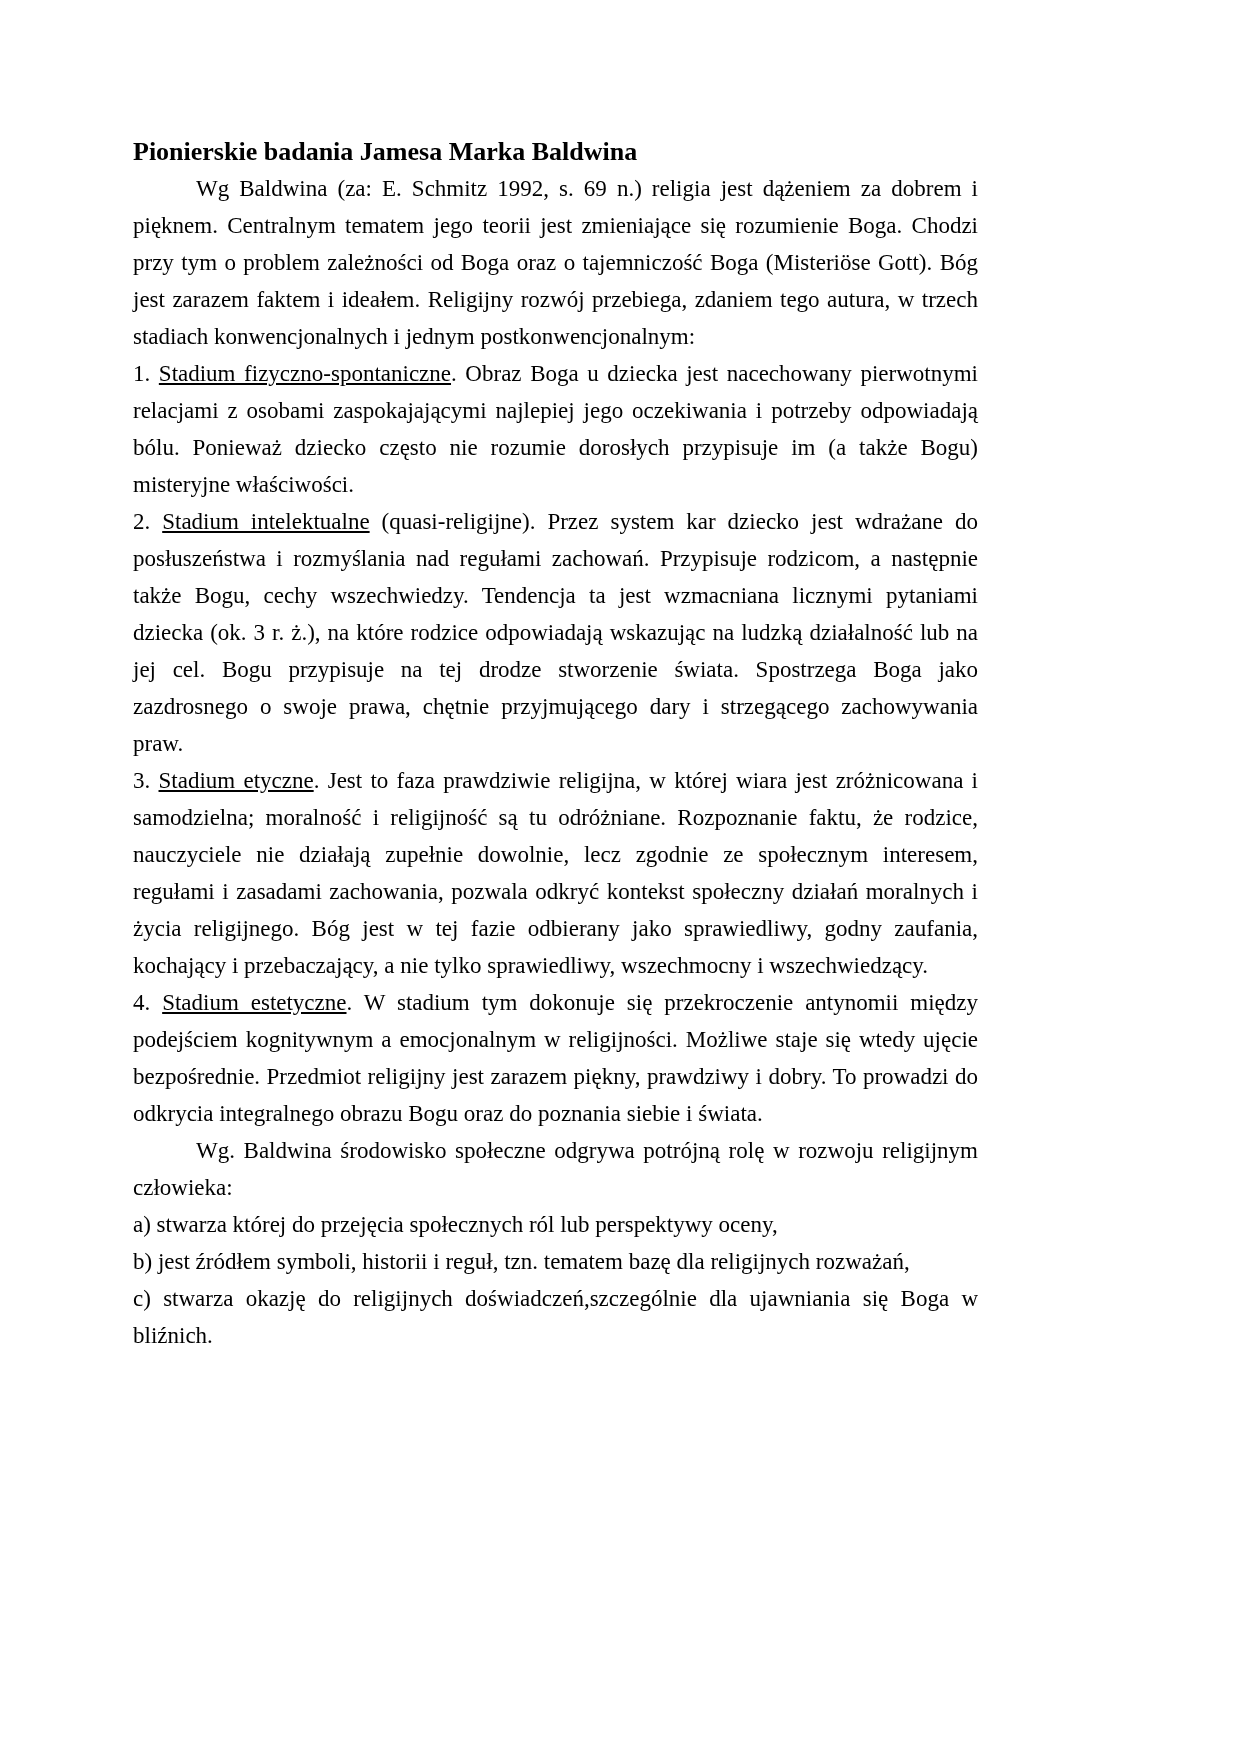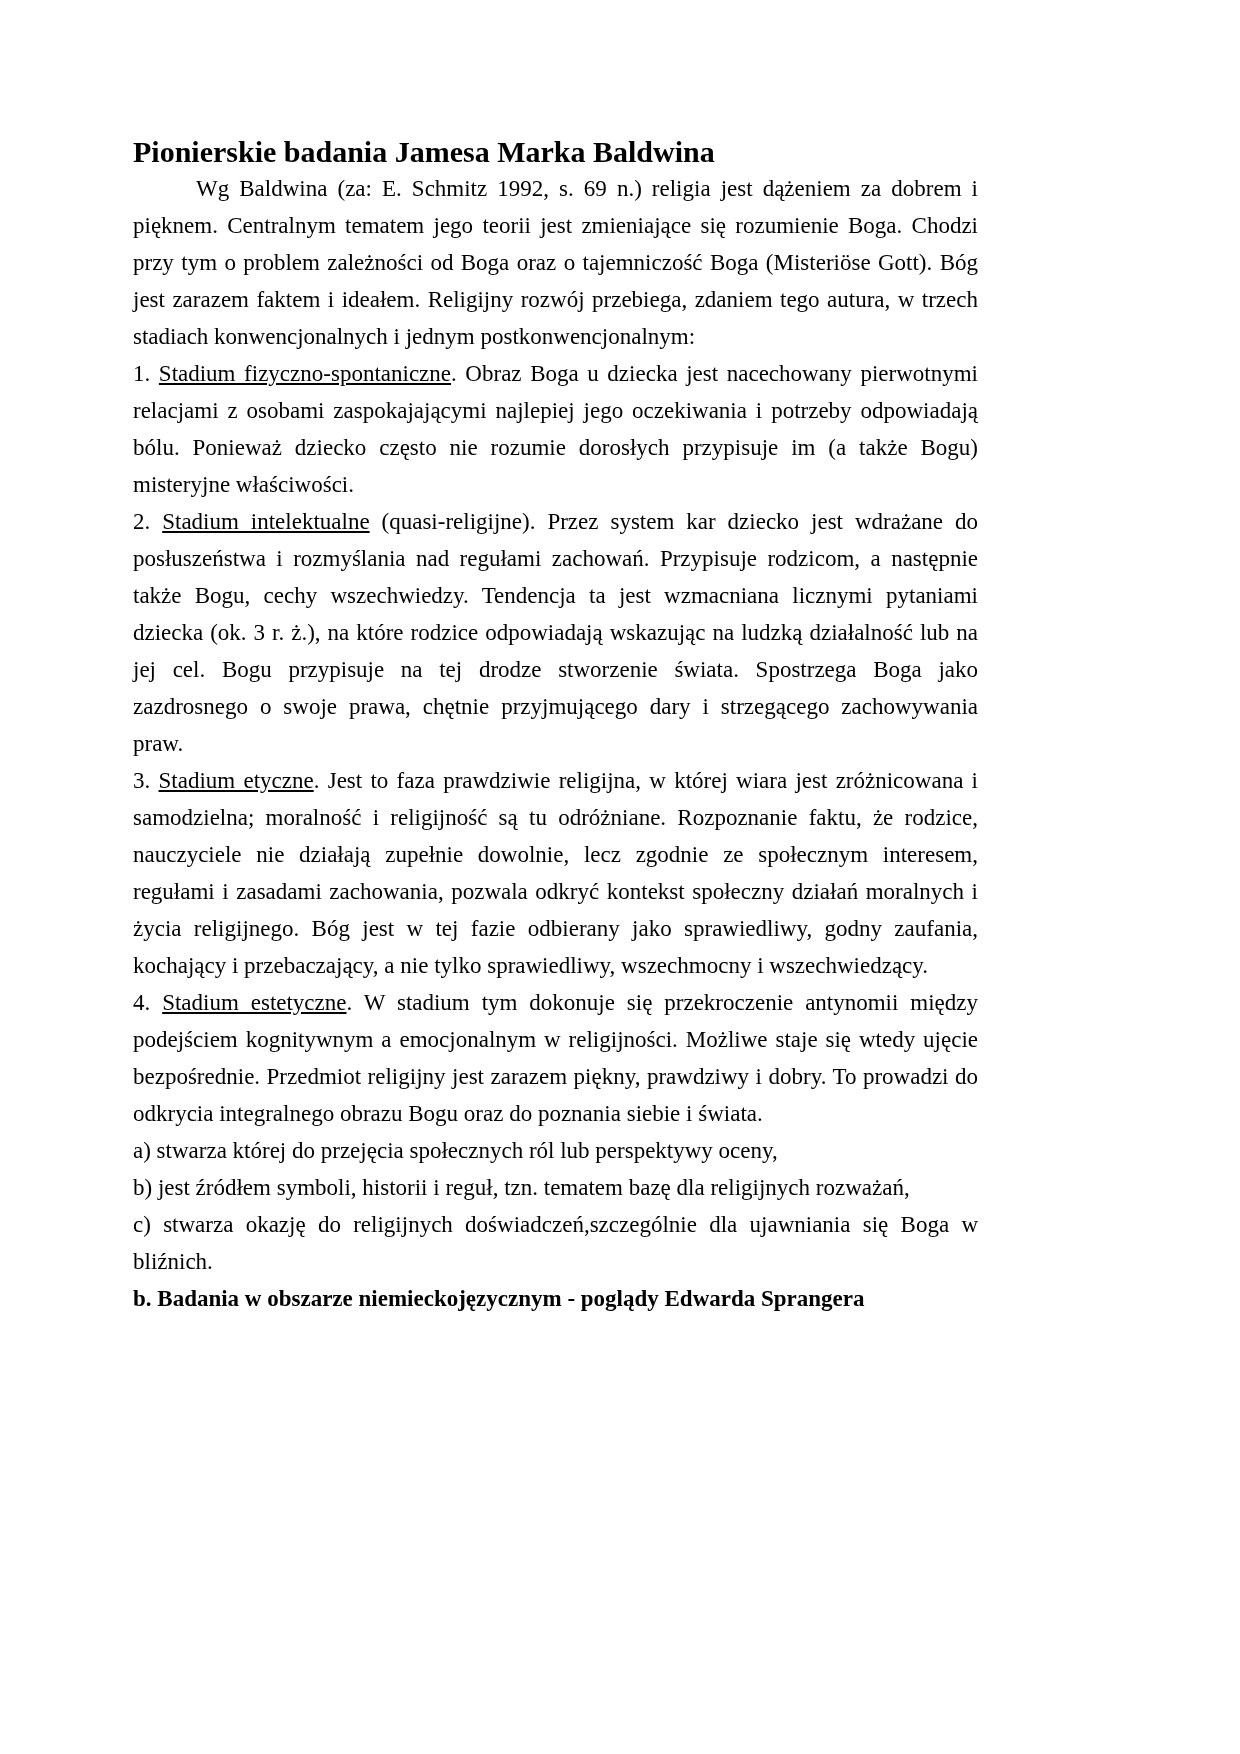--- a/index.html
+++ b/index.html
@@ -16,21 +16,21 @@
     background: #ffffff;
     padding: 133px 262px 0 133px;
     font-family: "Liberation Serif", "DejaVu Serif", serif;
     font-size: 23px;
     line-height: 37px;
     color: #000000;
     overflow: hidden;
   }
   .title {
     margin: 0;
-    font-size: 30px;
+    font-size: 26px;
     line-height: 37px;
     font-weight: bold;
     text-align: left;
   }
   .para {
     margin: 0;
     text-align: justify;
   }
   .para.indent {
     text-indent: 63px;
@@ -53,22 +53,22 @@
   <p class="para indent"><span>Wg Baldwina (za: E. Schmitz 1992, s. 69 n.) religia jest dążeniem za dobrem i pięknem. Centralnym tematem jego teorii jest zmieniające się rozumienie Boga. Chodzi przy tym o problem zależności od Boga oraz o tajemniczość Boga (Misteriöse Gott). Bóg jest zarazem faktem i ideałem. Religijny rozwój przebiega, zdaniem tego autura, w trzech stadiach konwencjonalnych i jednym postkonwencjonalnym:</span></p>
 
   <p class="para"><span>1. </span><span class="u">Stadium fizyczno-spontaniczne</span><span>. Obraz Boga u dziecka jest nacechowany pierwotnymi relacjami z osobami zaspokajającymi najlepiej jego oczekiwania i potrzeby odpowiadają bólu. Ponieważ dziecko często nie rozumie dorosłych przypisuje im (a także Bogu) misteryjne właściwości.</span></p>
 
   <p class="para"><span>2. </span><span class="u">Stadium intelektualne</span><span> (quasi-religijne). Przez system kar dziecko jest wdrażane do posłuszeństwa i rozmyślania nad regułami zachowań. Przypisuje rodzicom, a następnie także Bogu, cechy wszechwiedzy. Tendencja ta jest wzmacniana licznymi pytaniami dziecka (ok. 3 r. ż.), na które rodzice odpowiadają wskazując na ludzką działalność lub na jej cel. Bogu przypisuje na tej drodze stworzenie świata. Spostrzega Boga jako zazdrosnego o swoje prawa, chętnie przyjmującego dary i strzegącego zachowywania praw.</span></p>
 
   <p class="para"><span>3. </span><span class="u">Stadium etyczne</span><span>. Jest to faza prawdziwie religijna, w której wiara jest zróżnicowana i samodzielna; moralność i religijność są tu odróżniane. Rozpoznanie faktu, że rodzice, nauczyciele nie działają zupełnie dowolnie, lecz zgodnie ze społecznym interesem, regułami i zasadami zachowania, pozwala odkryć kontekst społeczny działań moralnych i życia religijnego. Bóg jest w tej fazie odbierany jako sprawiedliwy, godny zaufania, kochający i przebaczający, a nie tylko sprawiedliwy, wszechmocny i wszechwiedzący.</span></p>
 
   <p class="para"><span>4. </span><span class="u">Stadium estetyczne</span><span>. W stadium tym dokonuje się przekroczenie antynomii między podejściem kognitywnym a emocjonalnym w religijności. Możliwe staje się wtedy ujęcie bezpośrednie. Przedmiot religijny jest zarazem piękny, prawdziwy i dobry. To prowadzi do odkrycia integralnego obrazu Bogu oraz do poznania siebie i świata.</span></p>
 
+  <p class="para indent"><span>Wg. Baldwina środowisko społeczne odgrywa potrójną rolę w rozwoju religijnym człowieka:</span></p>
 
   <p class="para"><span>a) stwarza której do przejęcia społecznych ról lub perspektywy oceny,</span></p>
 
   <p class="para"><span>b) jest źródłem symboli, historii i reguł, tzn. tematem bazę dla religijnych rozważań,</span></p>
 
   <p class="para"><span>c) stwarza okazję do religijnych doświadczeń,szczególnie dla ujawniania się Boga w bliźnich.</span></p>
 
-  <p class="para bold"><span>b. Badania w obszarze niemieckojęzycznym - poglądy Edwarda Sprangera</span></p>
 
 </main>
 
 </body></html>

